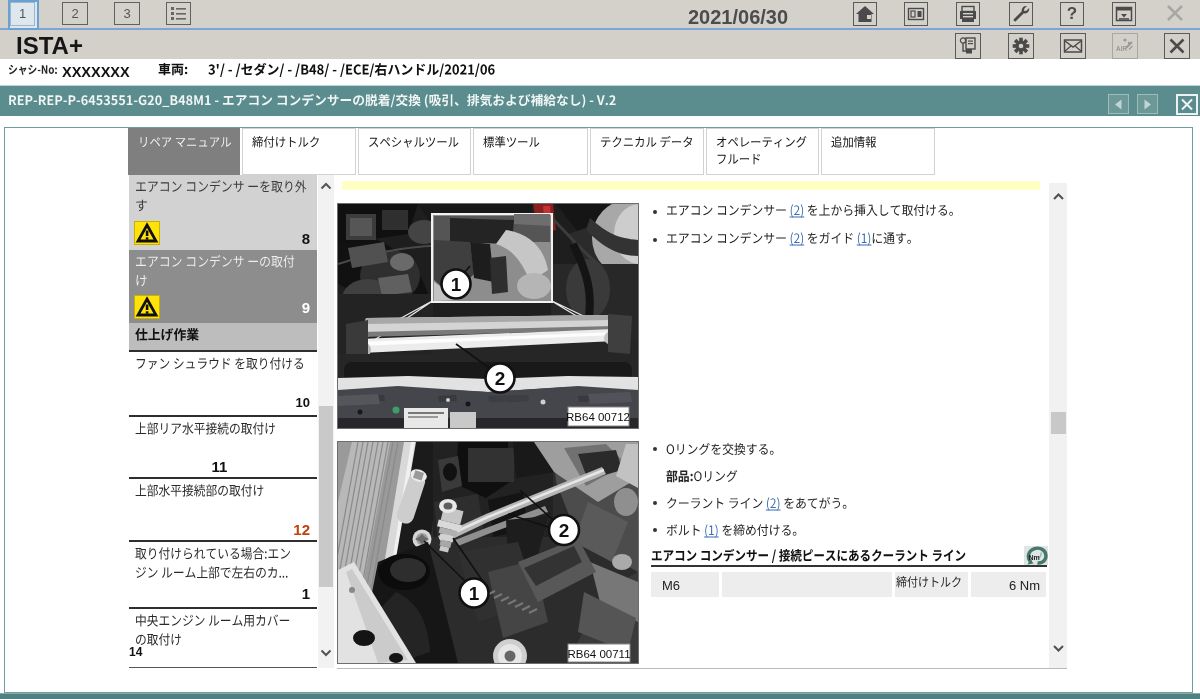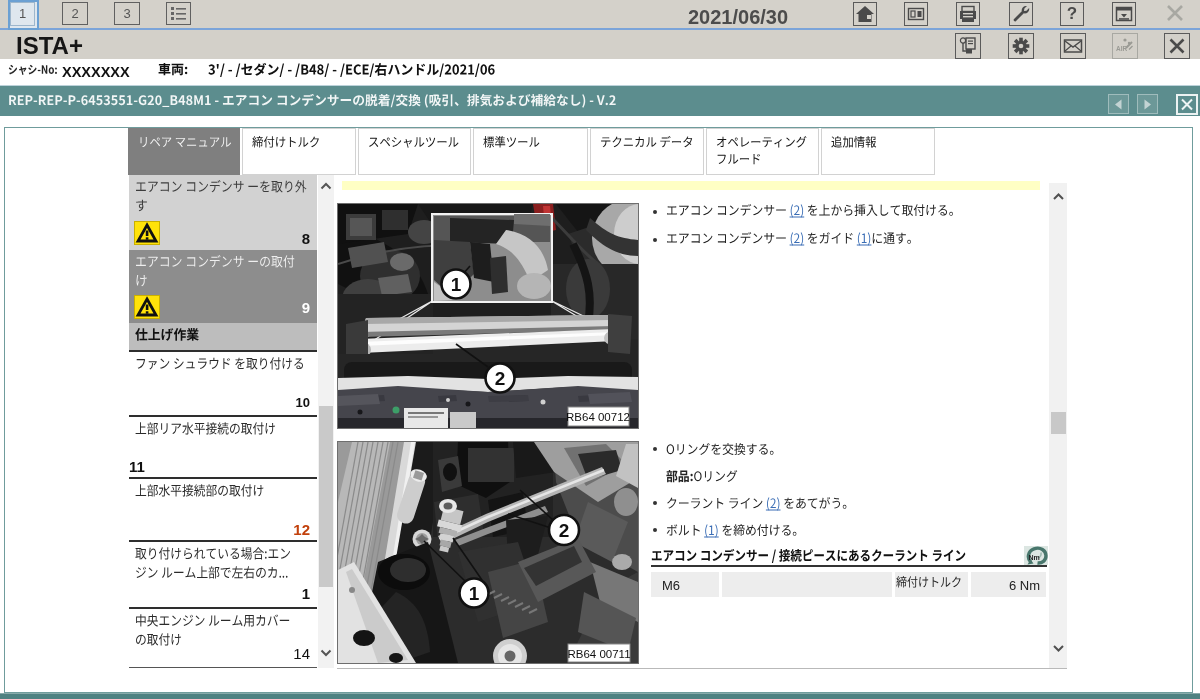--- a/index.html
+++ b/index.html
@@ -451,21 +451,21 @@
       <use href="#g36" transform="translate(49.0,11.5) scale(0.01175,-0.0135)" fill="#2b2b2b"></use>
       <use href="#g37" transform="translate(60.7,11.5) scale(0.01175,-0.0135)" fill="#2b2b2b"></use>
       <use href="#g38" transform="translate(72.5,11.5) scale(0.01175,-0.0135)" fill="#2b2b2b"></use>
       <use href="#g39" transform="translate(84.2,11.5) scale(0.01175,-0.0135)" fill="#2b2b2b"></use>
       <use href="#g2u" transform="translate(96.0,11.5) scale(0.01175,-0.0135)" fill="#2b2b2b"></use>
       <use href="#g2q" transform="translate(107.7,11.5) scale(0.01175,-0.0135)" fill="#2b2b2b"></use>
       <use href="#g1w" transform="translate(119.5,11.5) scale(0.01175,-0.0135)" fill="#2b2b2b"></use>
       <use href="#g1x" transform="translate(131.2,11.5) scale(0.01175,-0.0135)" fill="#2b2b2b"></use>
     </svg>
   </div>
-<div class="abs" style="left:129px;top:458px;width:181px;text-align:left;font-size:15px;font-weight:bold;color:#111;">11</div>
+<div class="abs" style="left:129px;top:458px;width:181px;text-align:center;font-size:15px;font-weight:bold;color:#111;">11</div>
 <div class="abs" style="left:129px;top:479px;width:188px;height:63px;background:#fff;border-bottom:2px solid #2e2e2e;box-sizing:border-box;"></div>
 <div style="position:absolute;left:133px;top:484.3px;">
     <svg width="133" height="18" viewBox="0 0 133 18">
       <use href="#g34" transform="translate(2.0,11.5) scale(0.01175,-0.0135)" fill="#2b2b2b"></use>
       <use href="#g35" transform="translate(13.7,11.5) scale(0.01175,-0.0135)" fill="#2b2b2b"></use>
       <use href="#g36" transform="translate(25.5,11.5) scale(0.01175,-0.0135)" fill="#2b2b2b"></use>
       <use href="#g37" transform="translate(37.2,11.5) scale(0.01175,-0.0135)" fill="#2b2b2b"></use>
       <use href="#g38" transform="translate(49.0,11.5) scale(0.01175,-0.0135)" fill="#2b2b2b"></use>
       <use href="#g39" transform="translate(60.7,11.5) scale(0.01175,-0.0135)" fill="#2b2b2b"></use>
       <use href="#g35" transform="translate(72.5,11.5) scale(0.01175,-0.0135)" fill="#2b2b2b"></use>
@@ -534,21 +534,21 @@
     </svg>
   </div>
 <div style="position:absolute;left:133px;top:633.3px;">
     <svg width="51" height="18" viewBox="0 0 51 18">
       <use href="#g2u" transform="translate(2.0,11.5) scale(0.01175,-0.0135)" fill="#2b2b2b"></use>
       <use href="#g2q" transform="translate(13.7,11.5) scale(0.01175,-0.0135)" fill="#2b2b2b"></use>
       <use href="#g1w" transform="translate(25.5,11.5) scale(0.01175,-0.0135)" fill="#2b2b2b"></use>
       <use href="#g1x" transform="translate(37.2,11.5) scale(0.01175,-0.0135)" fill="#2b2b2b"></use>
     </svg>
   </div>
-<div class="abs" style="left:129px;top:645px;width:181px;text-align:right;font-size:15px;font-weight:normal;color:#111;">14</div>
+<div class="abs" style="left:129px;top:645px;width:181px;text-align:left;font-size:12px;font-weight:bold;color:#111;">14</div>
 <div class="abs" style="left:318px;top:175px;width:16px;height:493px;background:#f2f2f2;"></div>
 <svg class="abs" style="left:320px;top:181px" width="12" height="10">
     <path d="M1.5 7.5 L6 3 L10.5 7.5" stroke="#555" stroke-width="2" fill="none"></path>
   </svg>
 <svg class="abs" style="left:320px;top:648px" width="12" height="10">
     <path d="M1.5 2.5 L6 7 L10.5 2.5" stroke="#555" stroke-width="2" fill="none"></path>
   </svg>
 <div class="abs" style="left:319px;top:406px;width:14px;height:181px;background:#c9c9c9;"></div>
 <div class="abs" style="left:337px;top:203px;width:300px;height:224px;border:1px solid #6e6e6e;box-sizing:content-box;">
     <svg width="300" height="224" viewBox="0 0 300 224">

